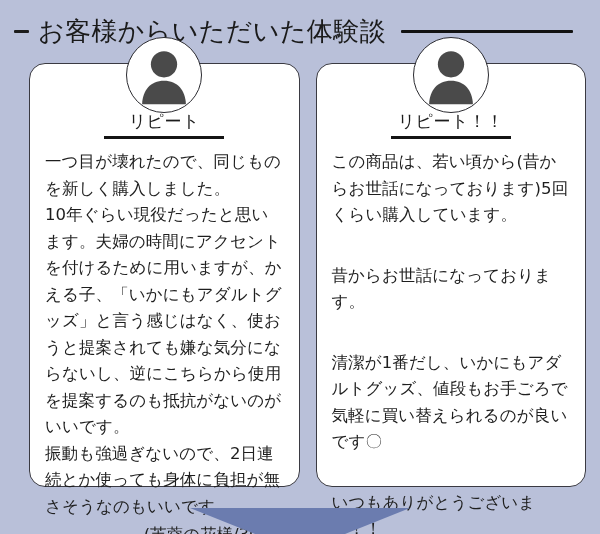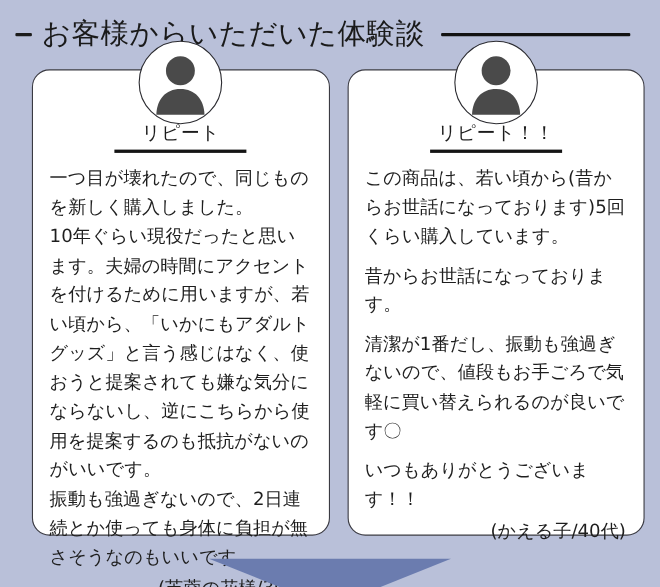--- a/index.html
+++ b/index.html
@@ -113,21 +113,21 @@
     line-height: 26.5px;
     color: #1e1e1e;
     letter-spacing: 0.1px;
   }
   .card-body p {
     margin: 0;
     white-space: pre-wrap;
     word-break: break-all;
   }
   .card-body p.spacer-before {
-    margin-top: 9px;
+    margin-top: 34px;
   }
   .signature {
     margin-top: 2px;
     text-align: right;
     font-size: 16.5px;
     line-height: 26.5px;
     color: #1e1e1e;
     padding-right: 6px;
   }
 
@@ -158,39 +158,39 @@
     <div class="avatar">
       <svg viewBox="0 0 76 76" xmlns="http://www.w3.org/2000/svg">
         <circle cx="38" cy="27" r="13.5" fill="#4a4a4a"></circle>
         <path d="M38 44 C 24 44, 16 54, 15.5 68 L 60.5 68 C 60 54, 52 44, 38 44 Z" fill="#4a4a4a"></path>
       </svg>
     </div>
     <div class="card-title">リピート</div>
     <div class="title-underline"></div>
     <div class="card-body">
       <p>一つ目が壊れたので、同じものを新しく購入しました。</p>
-      <p>10年ぐらい現役だったと思います。夫婦の時間にアクセントを付けるために用いますが、若い頃から、「いかにもアダルトグッズ」と言う感じはなく、使おうと提案されても嫌な気分にならないし、逆にこちらから使用を提案するのも抵抗がないのがいいです。</p>
+      <p>10年ぐらい現役だったと思います。夫婦の時間にアクセントを付けるために用いますが、かえる子、「いかにもアダルトグッズ」と言う感じはなく、使おうと提案されても嫌な気分にならないし、逆にこちらから使用を提案するのも抵抗がないのがいいです。</p>
       <p>振動も強過ぎないので、2日連続とか使っても身体に負担が無さそうなのもいいです。</p>
     </div>
     <div class="signature">(芙蓉の花様/30代)</div>
   </div>
 
   <div class="card">
     <div class="avatar">
       <svg viewBox="0 0 76 76" xmlns="http://www.w3.org/2000/svg">
         <circle cx="38" cy="27" r="13.5" fill="#4a4a4a"></circle>
         <path d="M38 44 C 24 44, 16 54, 15.5 68 L 60.5 68 C 60 54, 52 44, 38 44 Z" fill="#4a4a4a"></path>
       </svg>
     </div>
     <div class="card-title">リピート！！</div>
     <div class="title-underline"></div>
     <div class="card-body">
       <p>この商品は、若い頃から(昔からお世話になっております)5回くらい購入しています。</p>
       <p class="spacer-before">昔からお世話になっております。</p>
-      <p class="spacer-before">清潔が1番だし、振動も強過ぎないので、値段もお手ごろで気軽に買い替えられるのが良いです〇</p>
+      <p class="spacer-before">清潔が1番だし、いかにもアダルトグッズ、値段もお手ごろで気軽に買い替えられるのが良いです〇</p>
       <p class="spacer-before">いつもありがとうございます！！</p>
     </div>
     <div class="signature">(かえる子/40代)</div>
   </div>
 
 </div>
 
 <div class="arrow"></div>
 
 </body></html>

